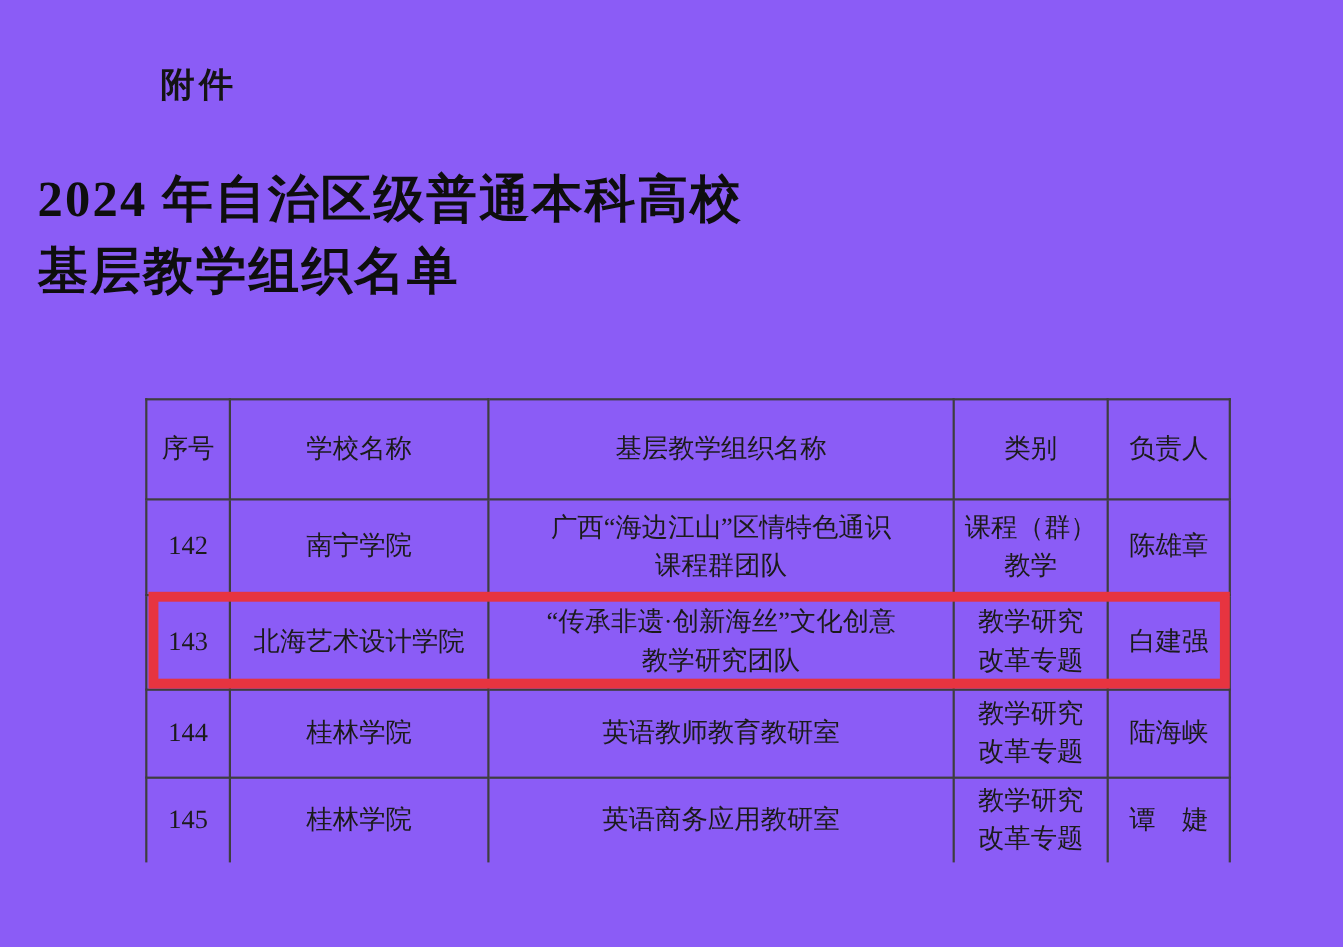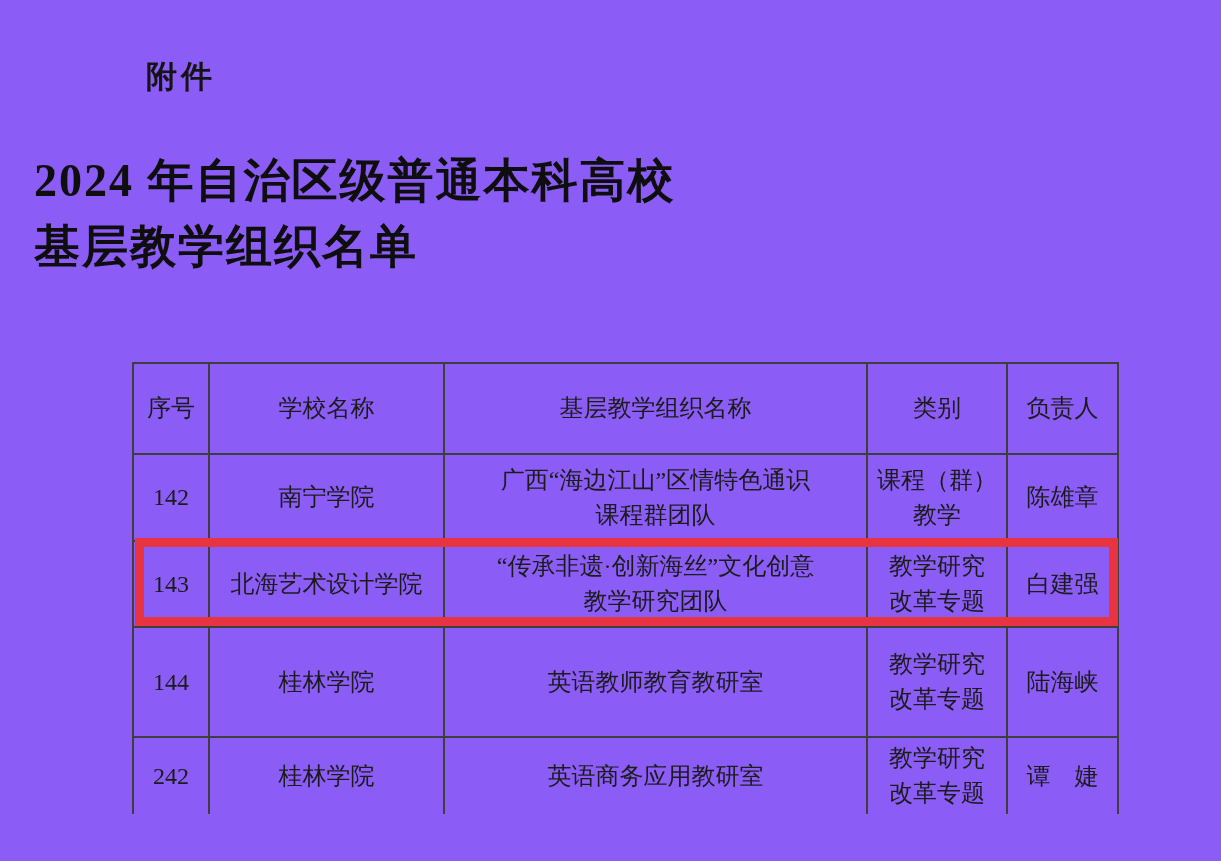--- a/index.html
+++ b/index.html
@@ -62,21 +62,21 @@
     text-align: center;
     vertical-align: middle;
     padding: 2px 6px;
     overflow: hidden;
     color: #1b1b1b;
   }
   .pre { white-space: pre-line; }
   tr.row-header { height: 91px; border-radius: 14px; }
   tr.row-0 { height: 87px; margin-top: 42px; }
   tr.row-1 { height: 86px; padding-left: 45px; }
-  tr.row-2 { height: 110px; padding-left: 20px; }
+  tr.row-2 { height: 80px; padding-left: 20px; }
   tr.row-3 { height: 77px; }
   tr.row-3 td { border-bottom: none; } 
   .highlight-box {
     position: absolute;
     left: 135px;
     top: 538px;
     width: 983px;
     height: 88px;
     border: 9px solid #e73440; 
     box-sizing: border-box;
@@ -134,21 +134,21 @@
       </tr>
       <tr class="row-2">
         <td>144</td>
         <td>桂林学院</td>
         <td class="pre">英语教师教育教研室</td>
         <td class="pre">教学研究
 改革专题</td>
         <td>陆海峡</td>
       </tr>
       <tr class="row-3">
-        <td>242</td>
+        <td>145</td>
         <td>桂林学院</td>
         <td class="pre">英语商务应用教研室</td>
         <td class="pre">教学研究
 改革专题</td>
         <td>谭　婕</td>
       </tr>
     </tbody>
   </table>
 
   <div class="highlight-box" style="border-color: rgb(231, 52, 64);"></div>

